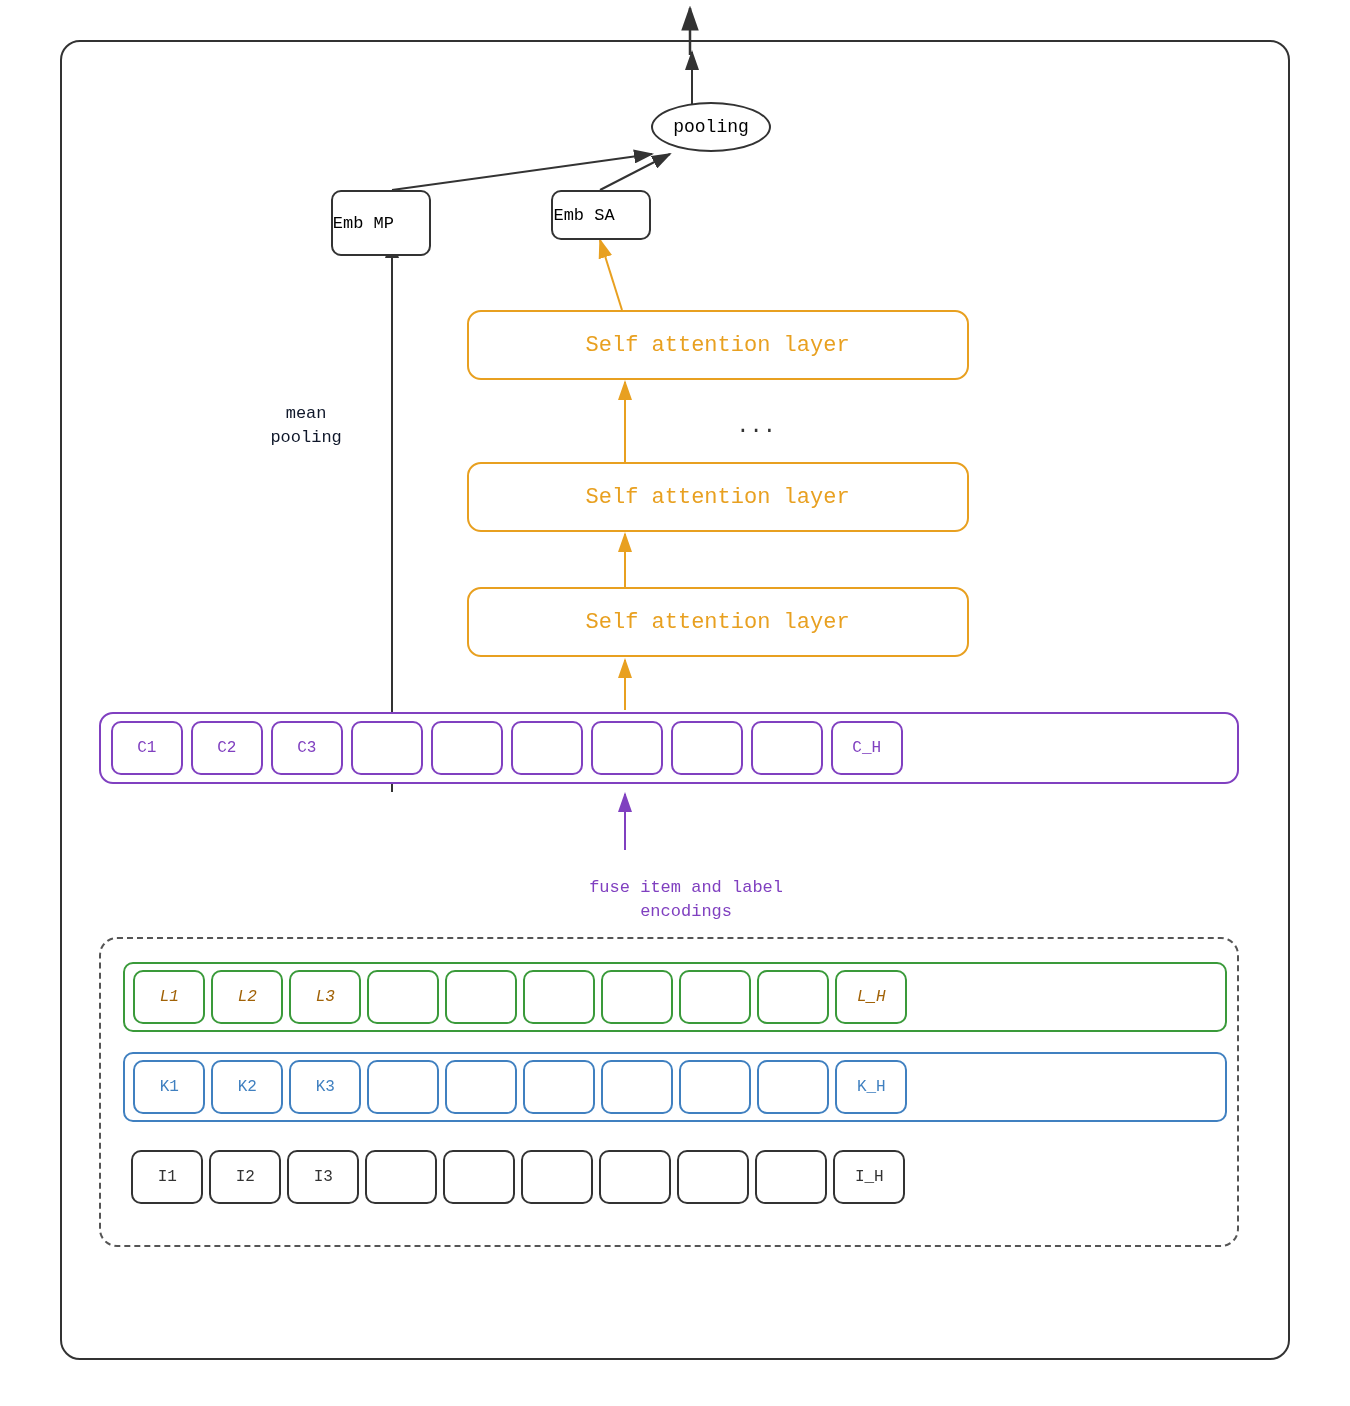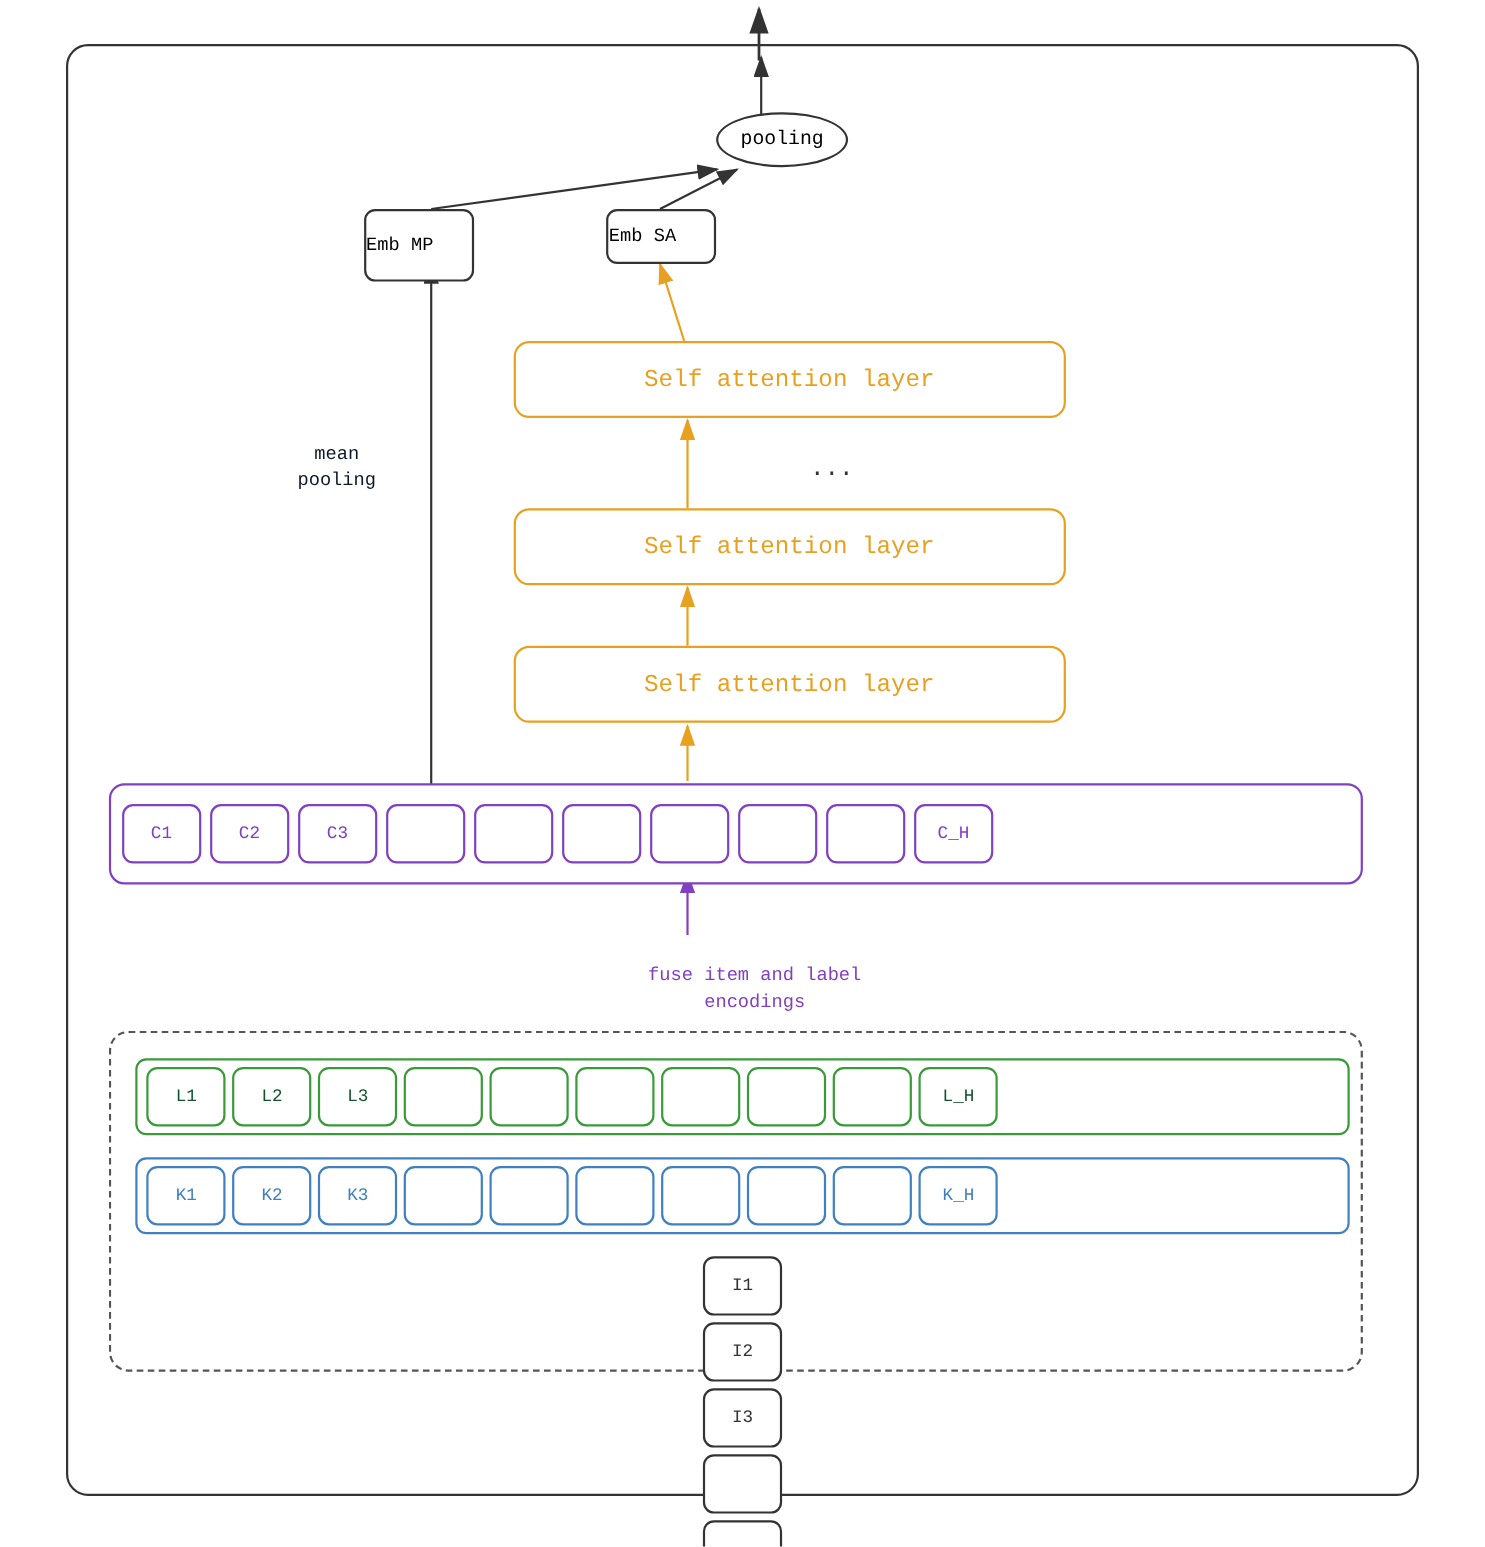--- a/index.html
+++ b/index.html
@@ -133,21 +133,21 @@
       line-height: 1.4;
       margin-top: 24px;
     }
 
     
     .c-row-container {
       position: absolute;
       top: 670px;
       left: 3%;
       width: 93%;
-      height: 92px;
+      height: 72px;
       border: 2px solid #8040c0;
       border-radius: 14px;
       display: flex;
       align-items: center;
       padding: 0 10px;
       gap: 8px;
       background: #fff;
     }
 
     
@@ -187,21 +187,20 @@
       position: absolute;
       top: 1100px;
       left: 5%;
       width: 90%;
       height: 70px;
       display: flex;
       align-items: center;
       padding: 0 8px;
       gap: 6px;
       background: #fff;
-      flex-direction: column;
     }
 
     
     .dashed-outer {
       position: absolute;
       top: 895px;
       left: 3%;
       width: 93%;
       height: 310px;
       border: 2.5px dashed #555;
@@ -217,21 +216,21 @@
       border: 2px solid #333;
       display: flex;
       align-items: center;
       justify-content: center;
       font-size: 16px;
       background: #fff;
       flex-shrink: 0;
     }
 
     .cell-purple { border-color: #8040c0; color: #8040c0; }
-    .cell-green { border-color: #3a9a3a; color: #14532d; }
+    .cell-green { border-color: #3a9a3a; color: #a16207; font-style: italic; }
     .cell-blue { border-color: #4080c0; color: #4080c0; }
     .cell-dark { border-color: #333; color: #333; }
 
     .cell-empty { min-width: 72px; }
 
     
     .arrows-svg {
       position: absolute;
       top: 0;
       left: 0;

